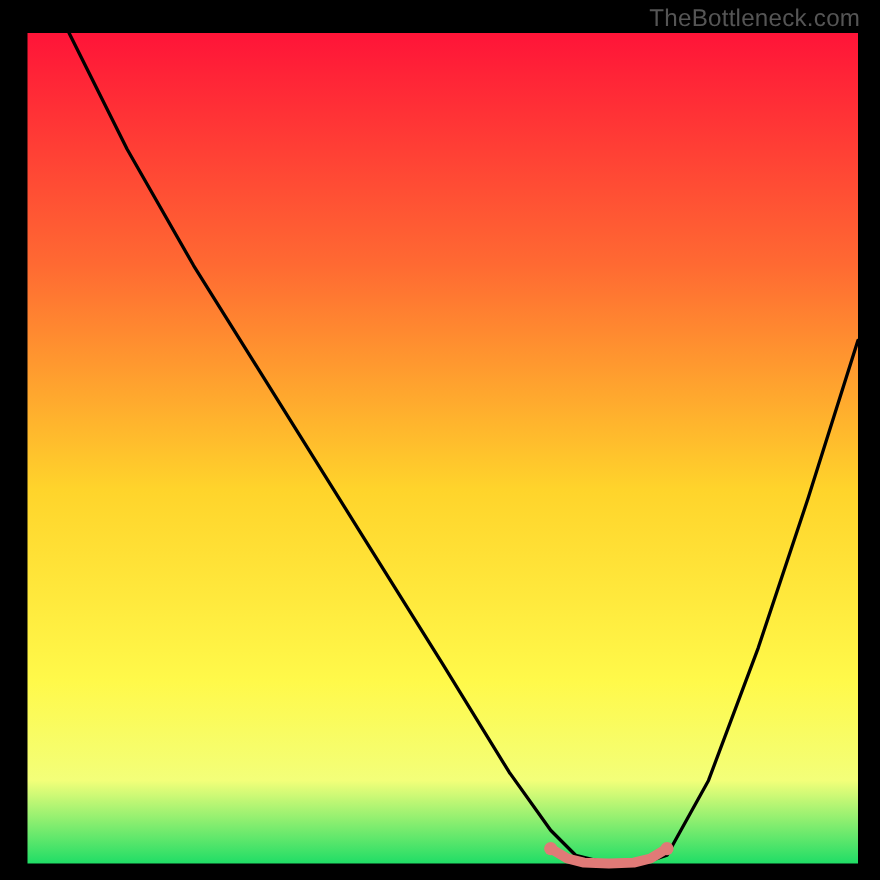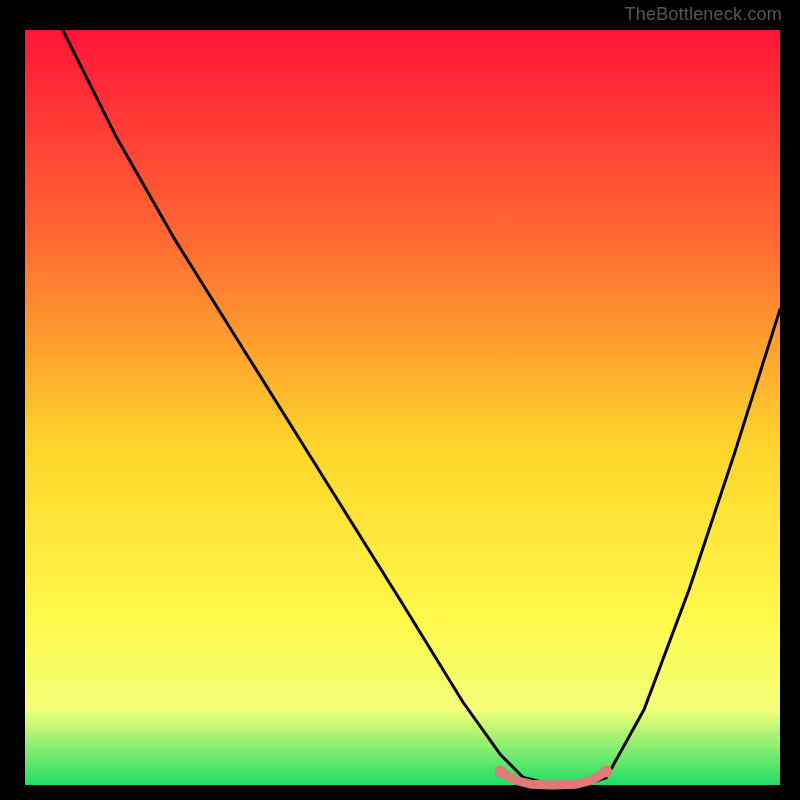--- a/index.html
+++ b/index.html
@@ -15,21 +15,21 @@
     position: relative;
     width: 800px;
     height: 800px;
     background: #000;
   }
   .watermark {
     position: absolute;
     top: 4px;
     right: 18px;
     color: #555;
-    font-size: 18px;
+    font-size: 22px;
     letter-spacing: 0.2px;
     z-index: 5;
   }
   svg.plot {
     position: absolute;
     left: 0;
     top: 0;
     width: 800px;
     height: 800px;
   }

